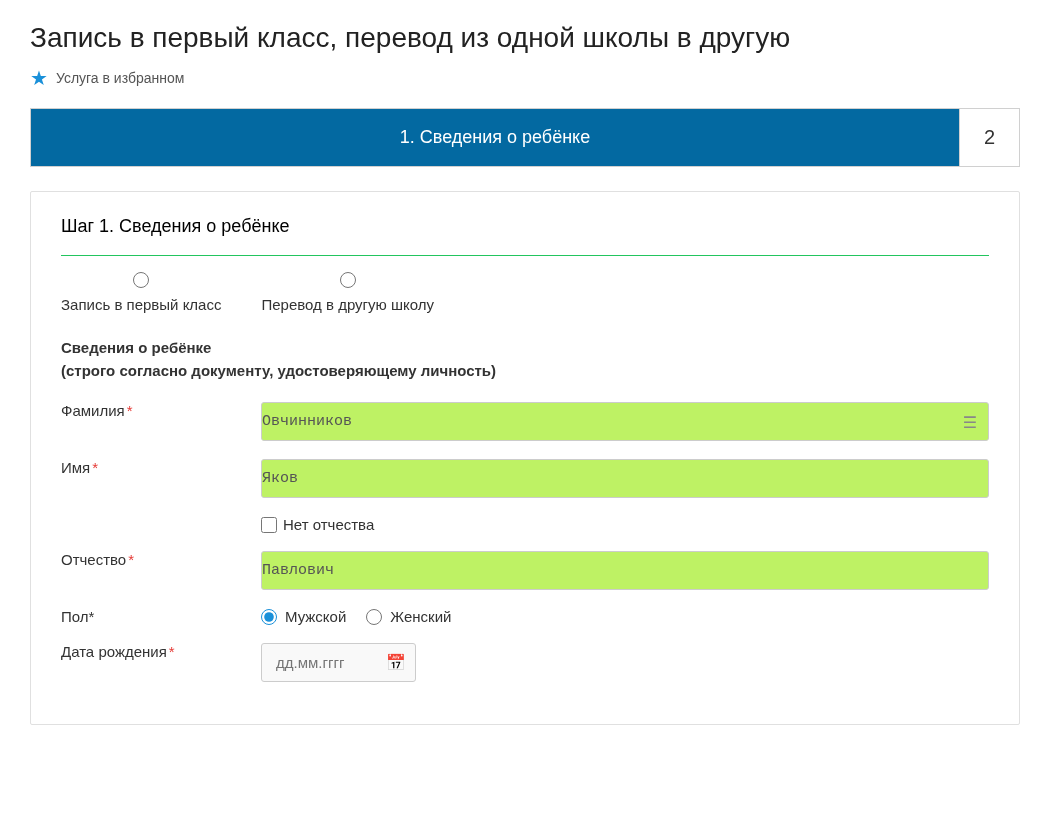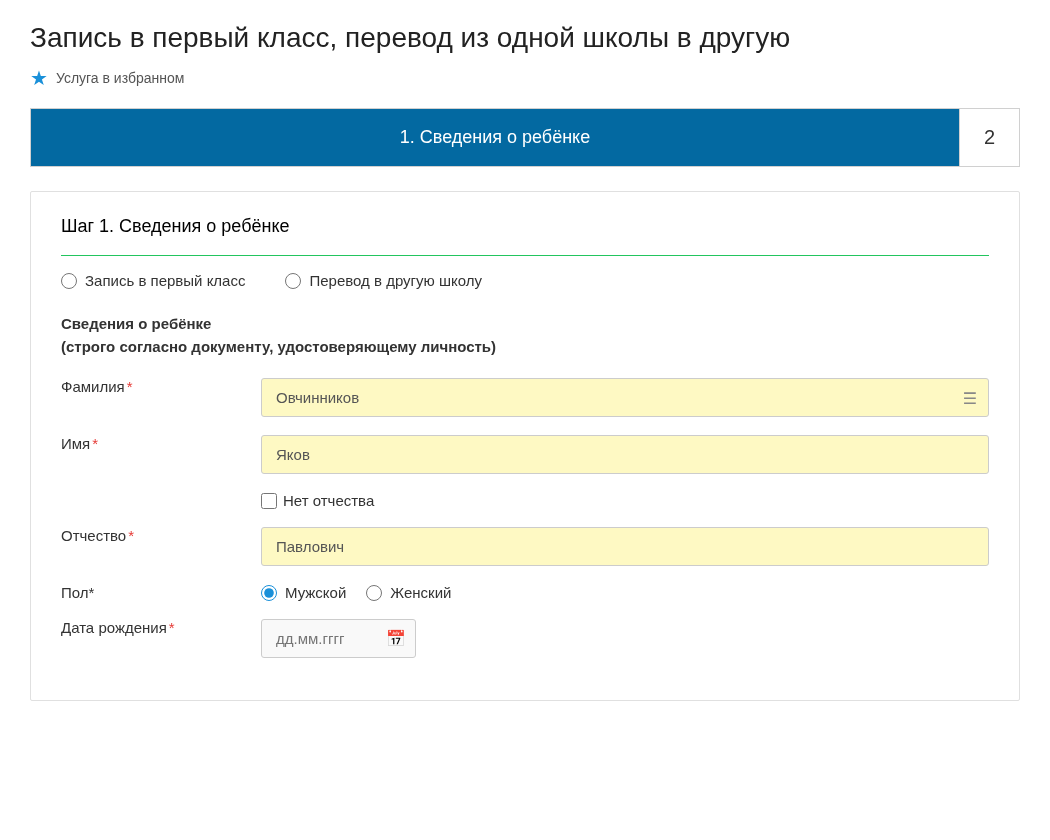--- a/index.html
+++ b/index.html
@@ -102,20 +102,21 @@
       gap: 40px;
       margin-bottom: 24px;
       align-items: center;
     }
 
     .radio-option {
       display: flex;
       align-items: center;
       gap: 8px;
       cursor: pointer;
+      flex-direction: column;
     }
 
     .radio-option input[type="radio"] {
       width: 16px;
       height: 16px;
       cursor: pointer;
     }
 
     .radio-option label {
       font-size: 15px;
@@ -150,27 +151,28 @@
       margin-left: 2px;
     }
 
     .field-input-wrap {
       flex: 1;
       position: relative;
     }
 
     .field-input {
       width: 100%;
-      padding: 10px 14px;
+      padding: 10px 0;
       border: 1px solid #ccc;
       border-radius: 3px;
       font-size: 15px;
       color: #555;
-      background: #fef9c3;
+      background: #bef264;
       outline: none;
+      font-family: Liberation Mono, monospace;
     }
 
     .input-with-icon {
       position: relative;
     }
 
     .input-menu-icon {
       position: absolute;
       right: 12px;
       top: 50%;

